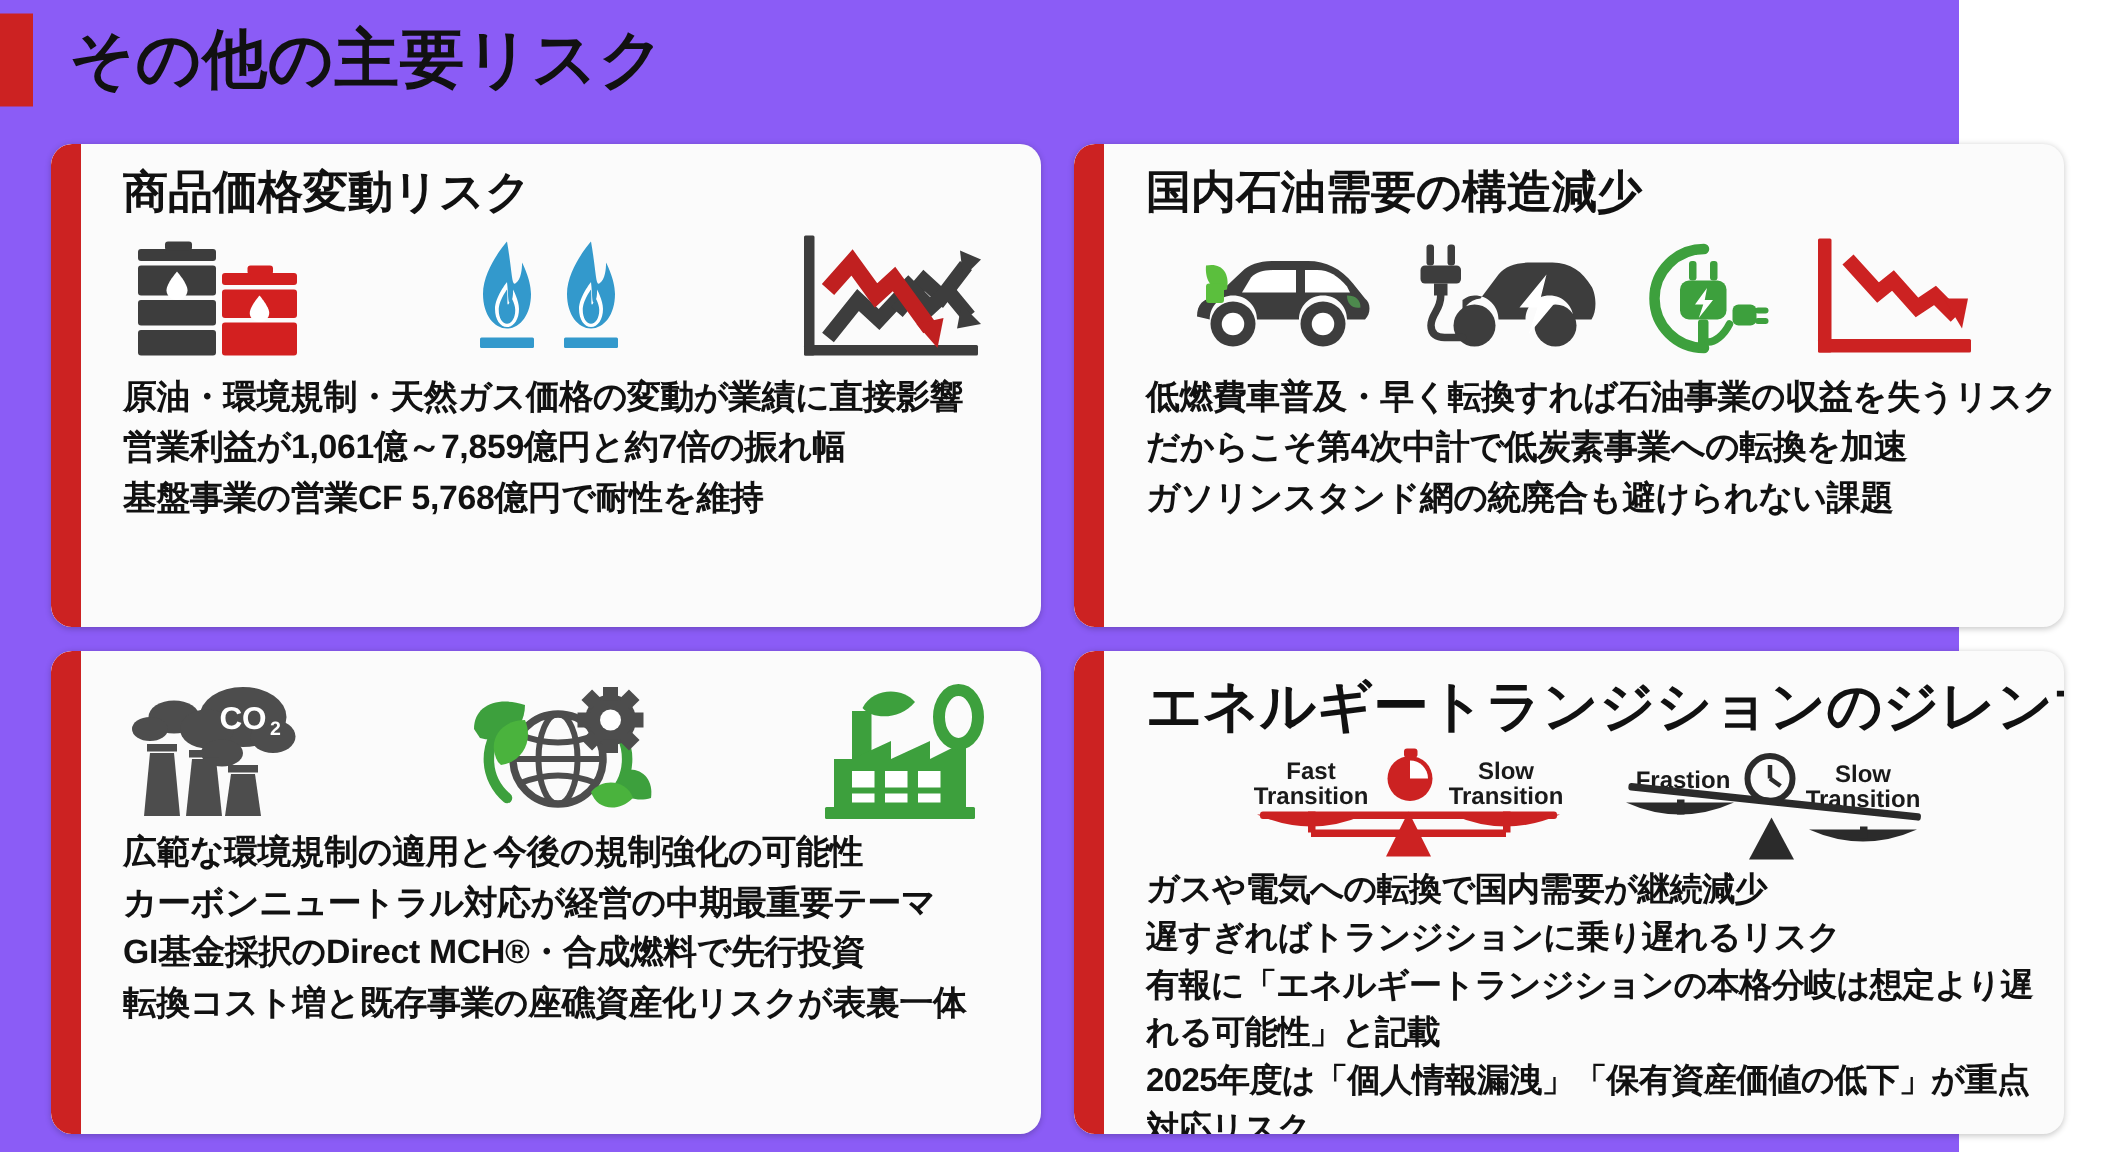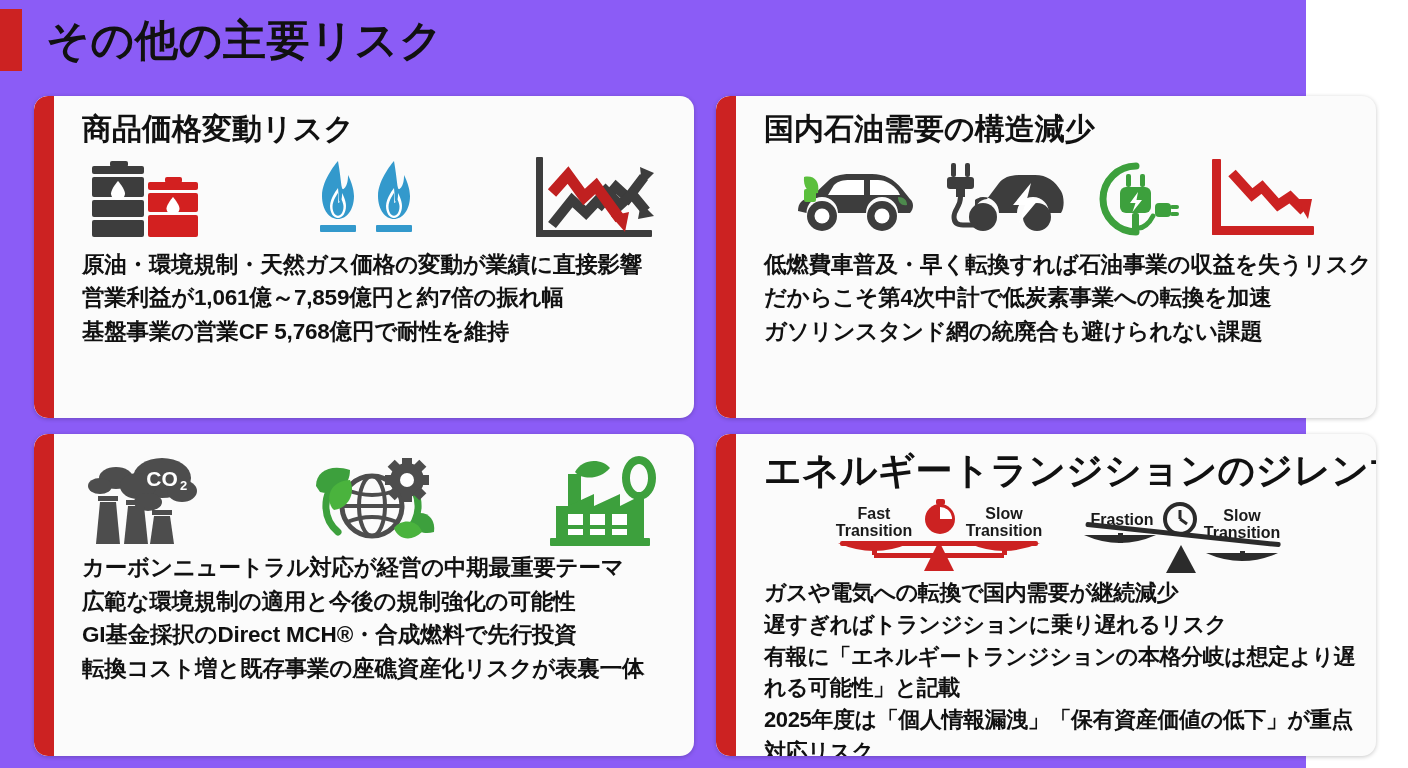--- a/index.html
+++ b/index.html
@@ -287,22 +287,22 @@
               <rect x="26" y="73" width="15" height="6"></rect>
               <rect x="48" y="73" width="15" height="6"></rect>
               <rect x="70" y="73" width="15" height="6"></rect>
             </g>
             <path d="M33 16 C40 2 60 2 68 12 C58 24 40 24 33 16 Z" fill="#3da03d"></path>
             <ellipse cx="97" cy="22" rx="13" ry="18" fill="none" stroke="#3da03d" stroke-width="8"></ellipse>
           </svg>
         </div>
 
         <div class="card-body">
+          <div>広範な環境規制の適用と今後の規制強化の可能性</div>
           <div>カーボンニュートラル対応が経営の中期最重要テーマ</div>
-          <div>広範な環境規制の適用と今後の規制強化の可能性</div>
           <div>GI基金採択のDirect MCH®・合成燃料で先行投資</div>
           <div>転換コスト増と既存事業の座礁資産化リスクが表裏一体</div>
         </div>
       </div>
     </div>
 
     <div class="card card4">
       <div class="card-accent"></div>
       <div class="card-inner">
         <div class="card-title">エネルギートランジションのジレンマ</div>

